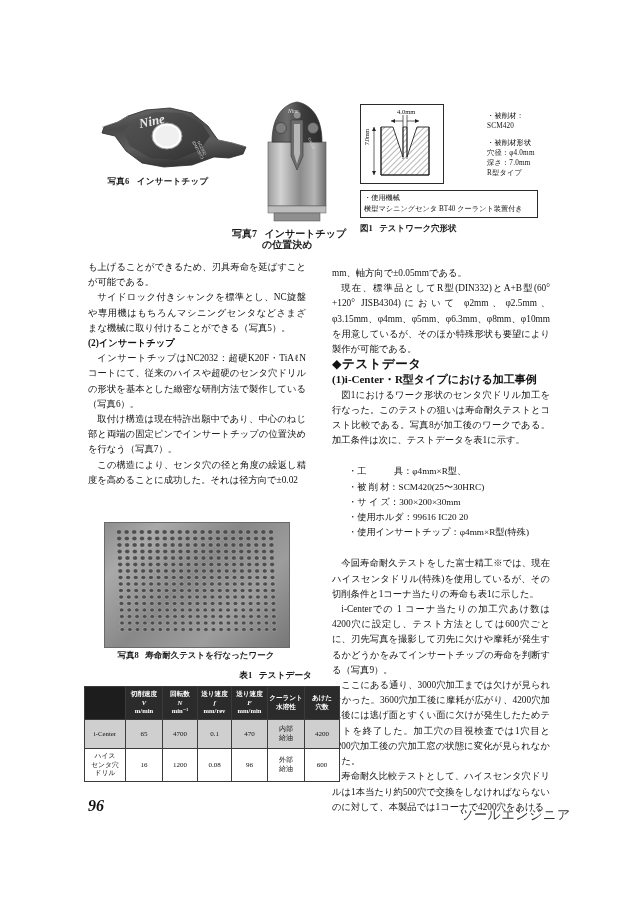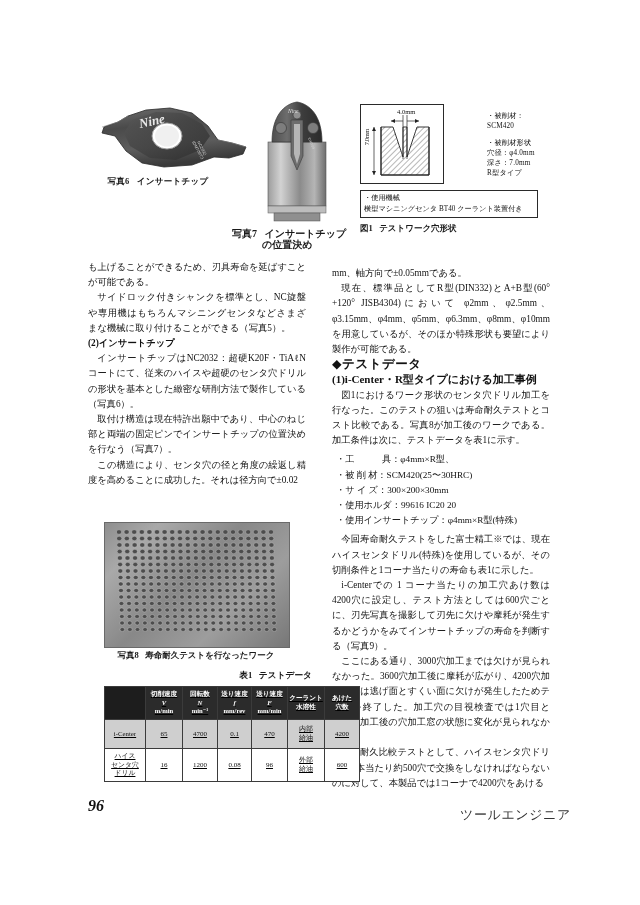--- a/index.html
+++ b/index.html
@@ -160,21 +160,21 @@
     font-weight: bold;
     font-size: 12.5px;
     margin: 9px 0 4px 0;
     letter-spacing: 0.5px;
   }
   .sec-h-sm {
     font-weight: bold;
     font-size: 11px;
     margin: 2px 0 1px 0;
   }
-  .bullet-list { margin: 4px; }
+  .bullet-list { margin: 16px; }
   .bullet-list div { white-space: nowrap; font-size: 9.2px; line-height: 15.2px;}
 
   
   .photo8 {
     position: absolute;
     left: 104px;
     top: 522px;
     width: 184px;
     height: 124px;
     background: linear-gradient(135deg,#8e8e8e 0%,#a9a9a9 18%,#888 45%,#9d9d9d 70%,#777 100%);
@@ -203,23 +203,22 @@
     left: 80px;
     top: 670px;
     width: 232px;
     text-align: right;
     font-size: 8.7px;
     font-weight: bold;
     color: #1a1a1a;
   }
   .tbl-wrap {
     position: absolute;
-    left: 104px;
+    left: 84px;
     top: 686px;
-    text-decoration: underline;
   }
   table.t1 {
     border-collapse: collapse;
     font-size: 7px;
     color: #111;
   }
   table.t1 th, table.t1 td {
     border: 1px solid #3b3b3b;
     text-align: center;
     vertical-align: middle;

